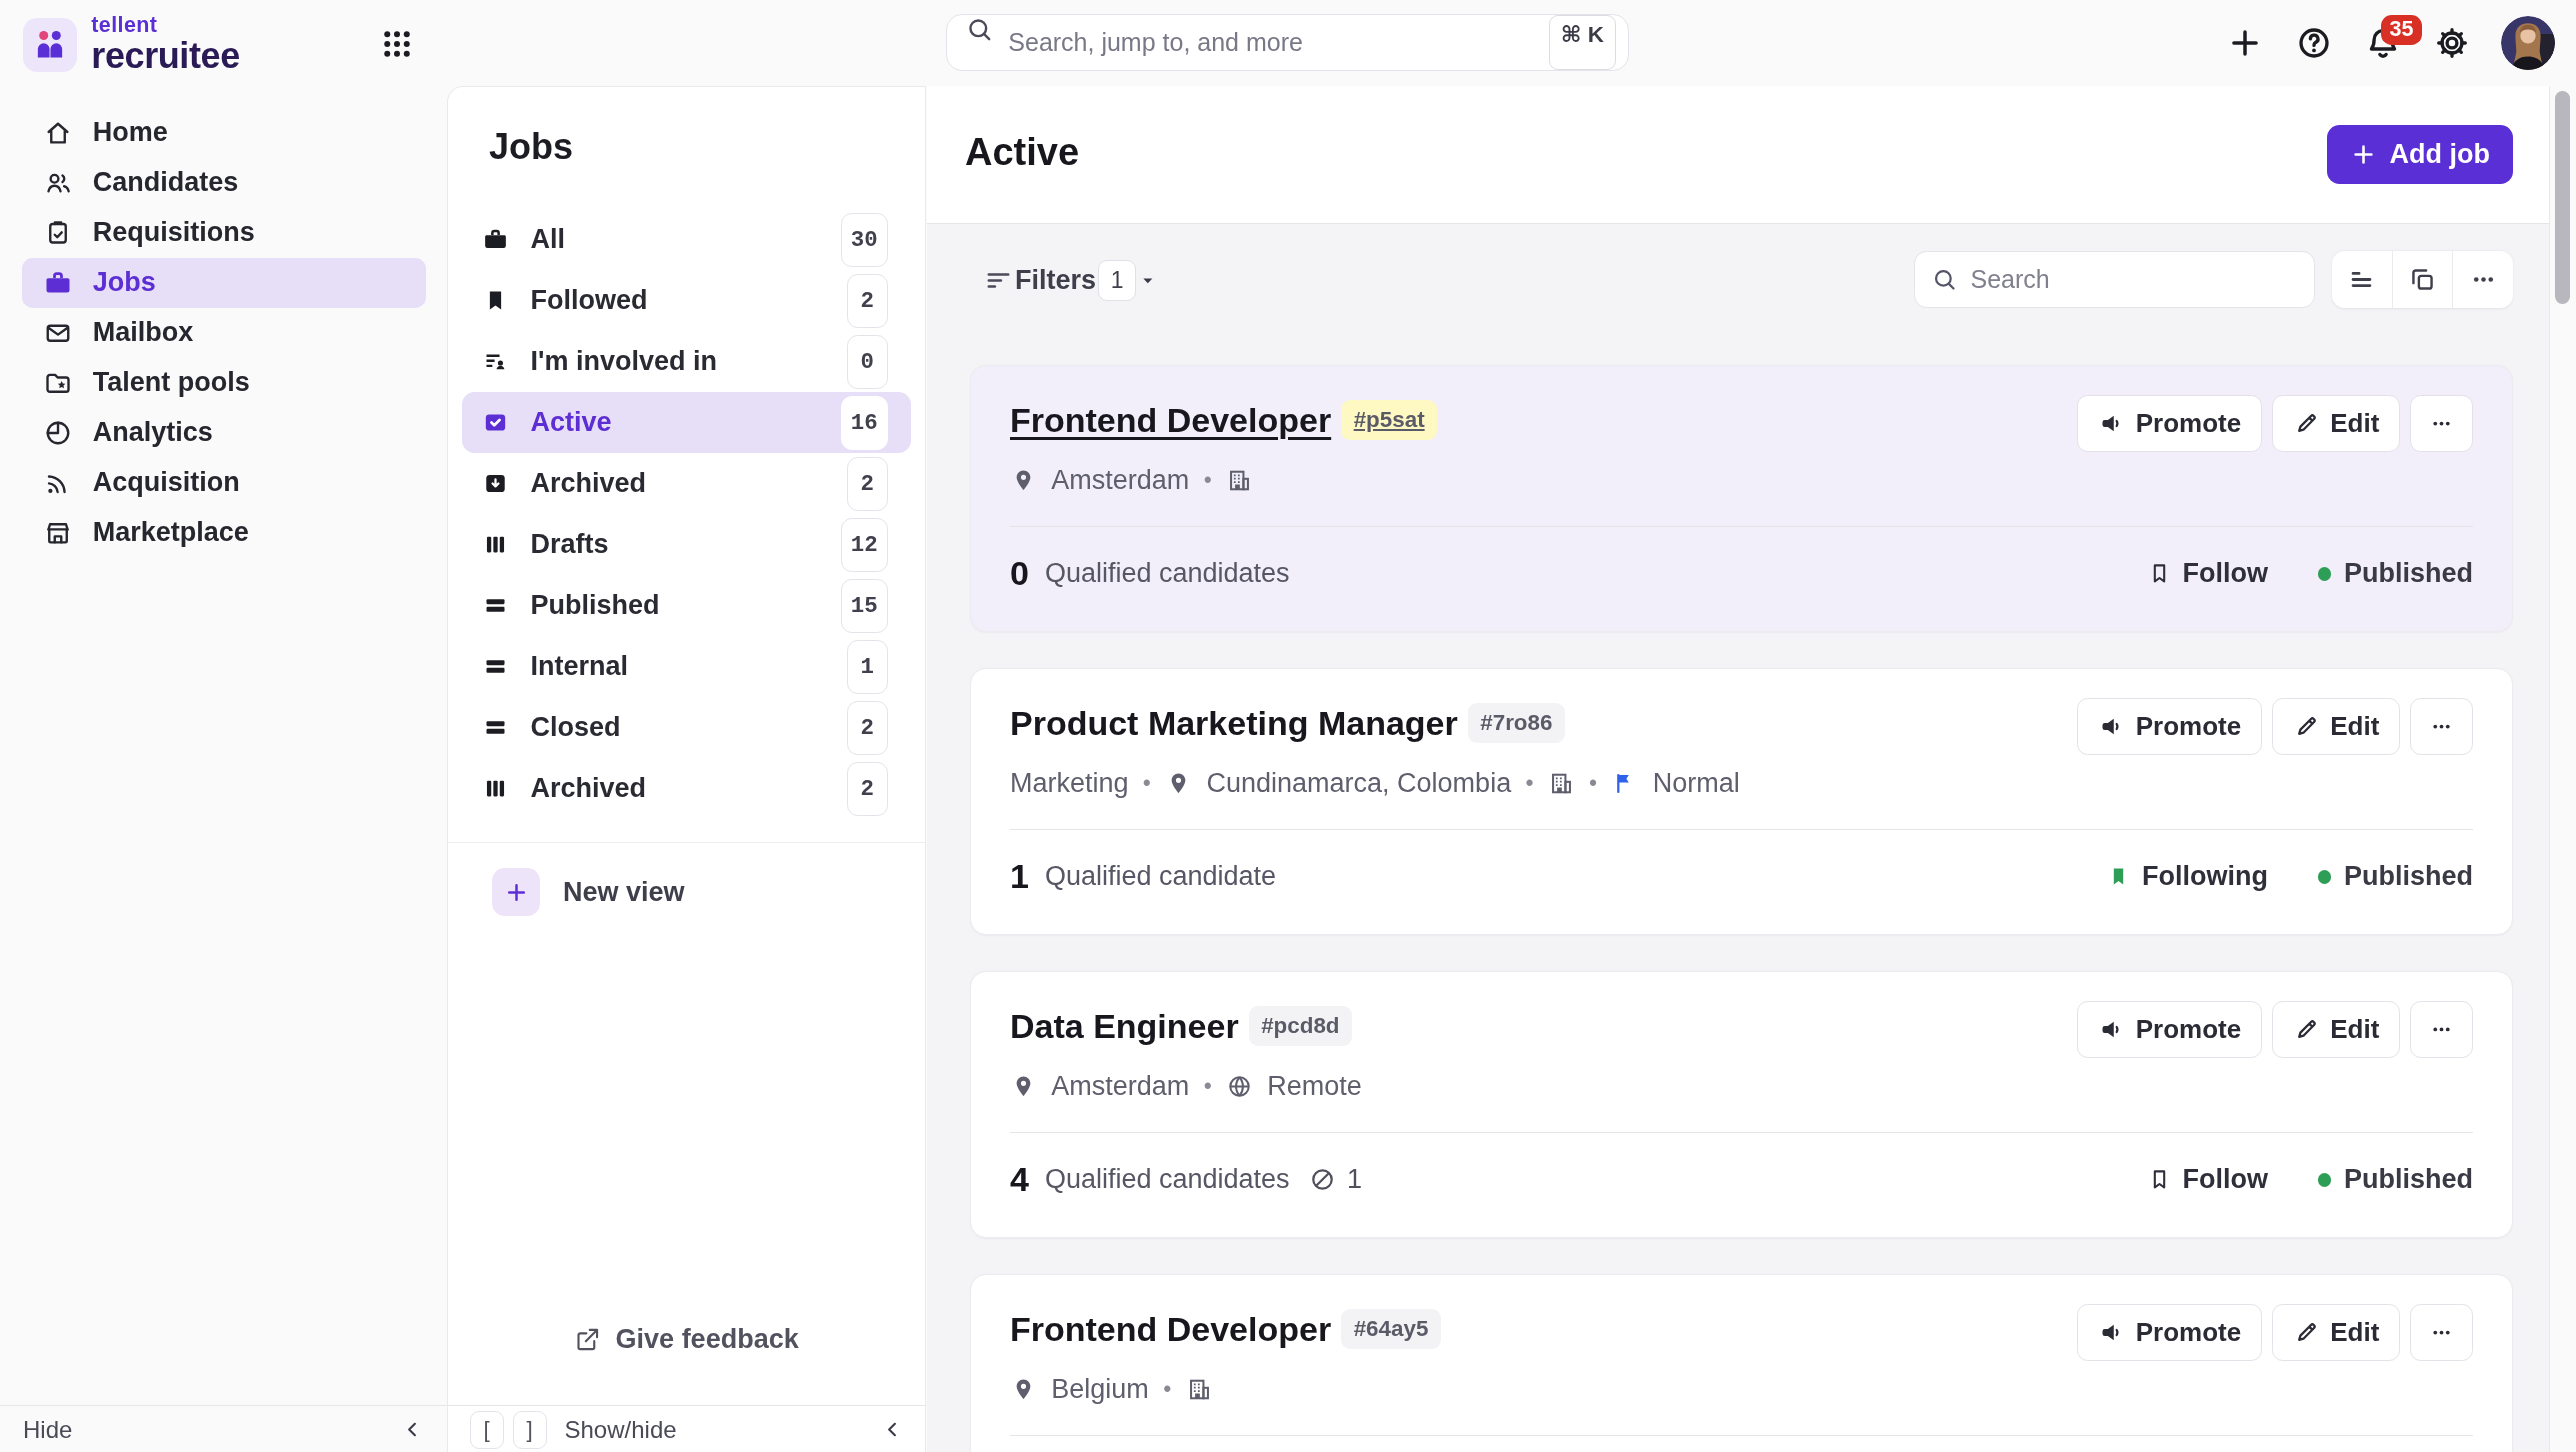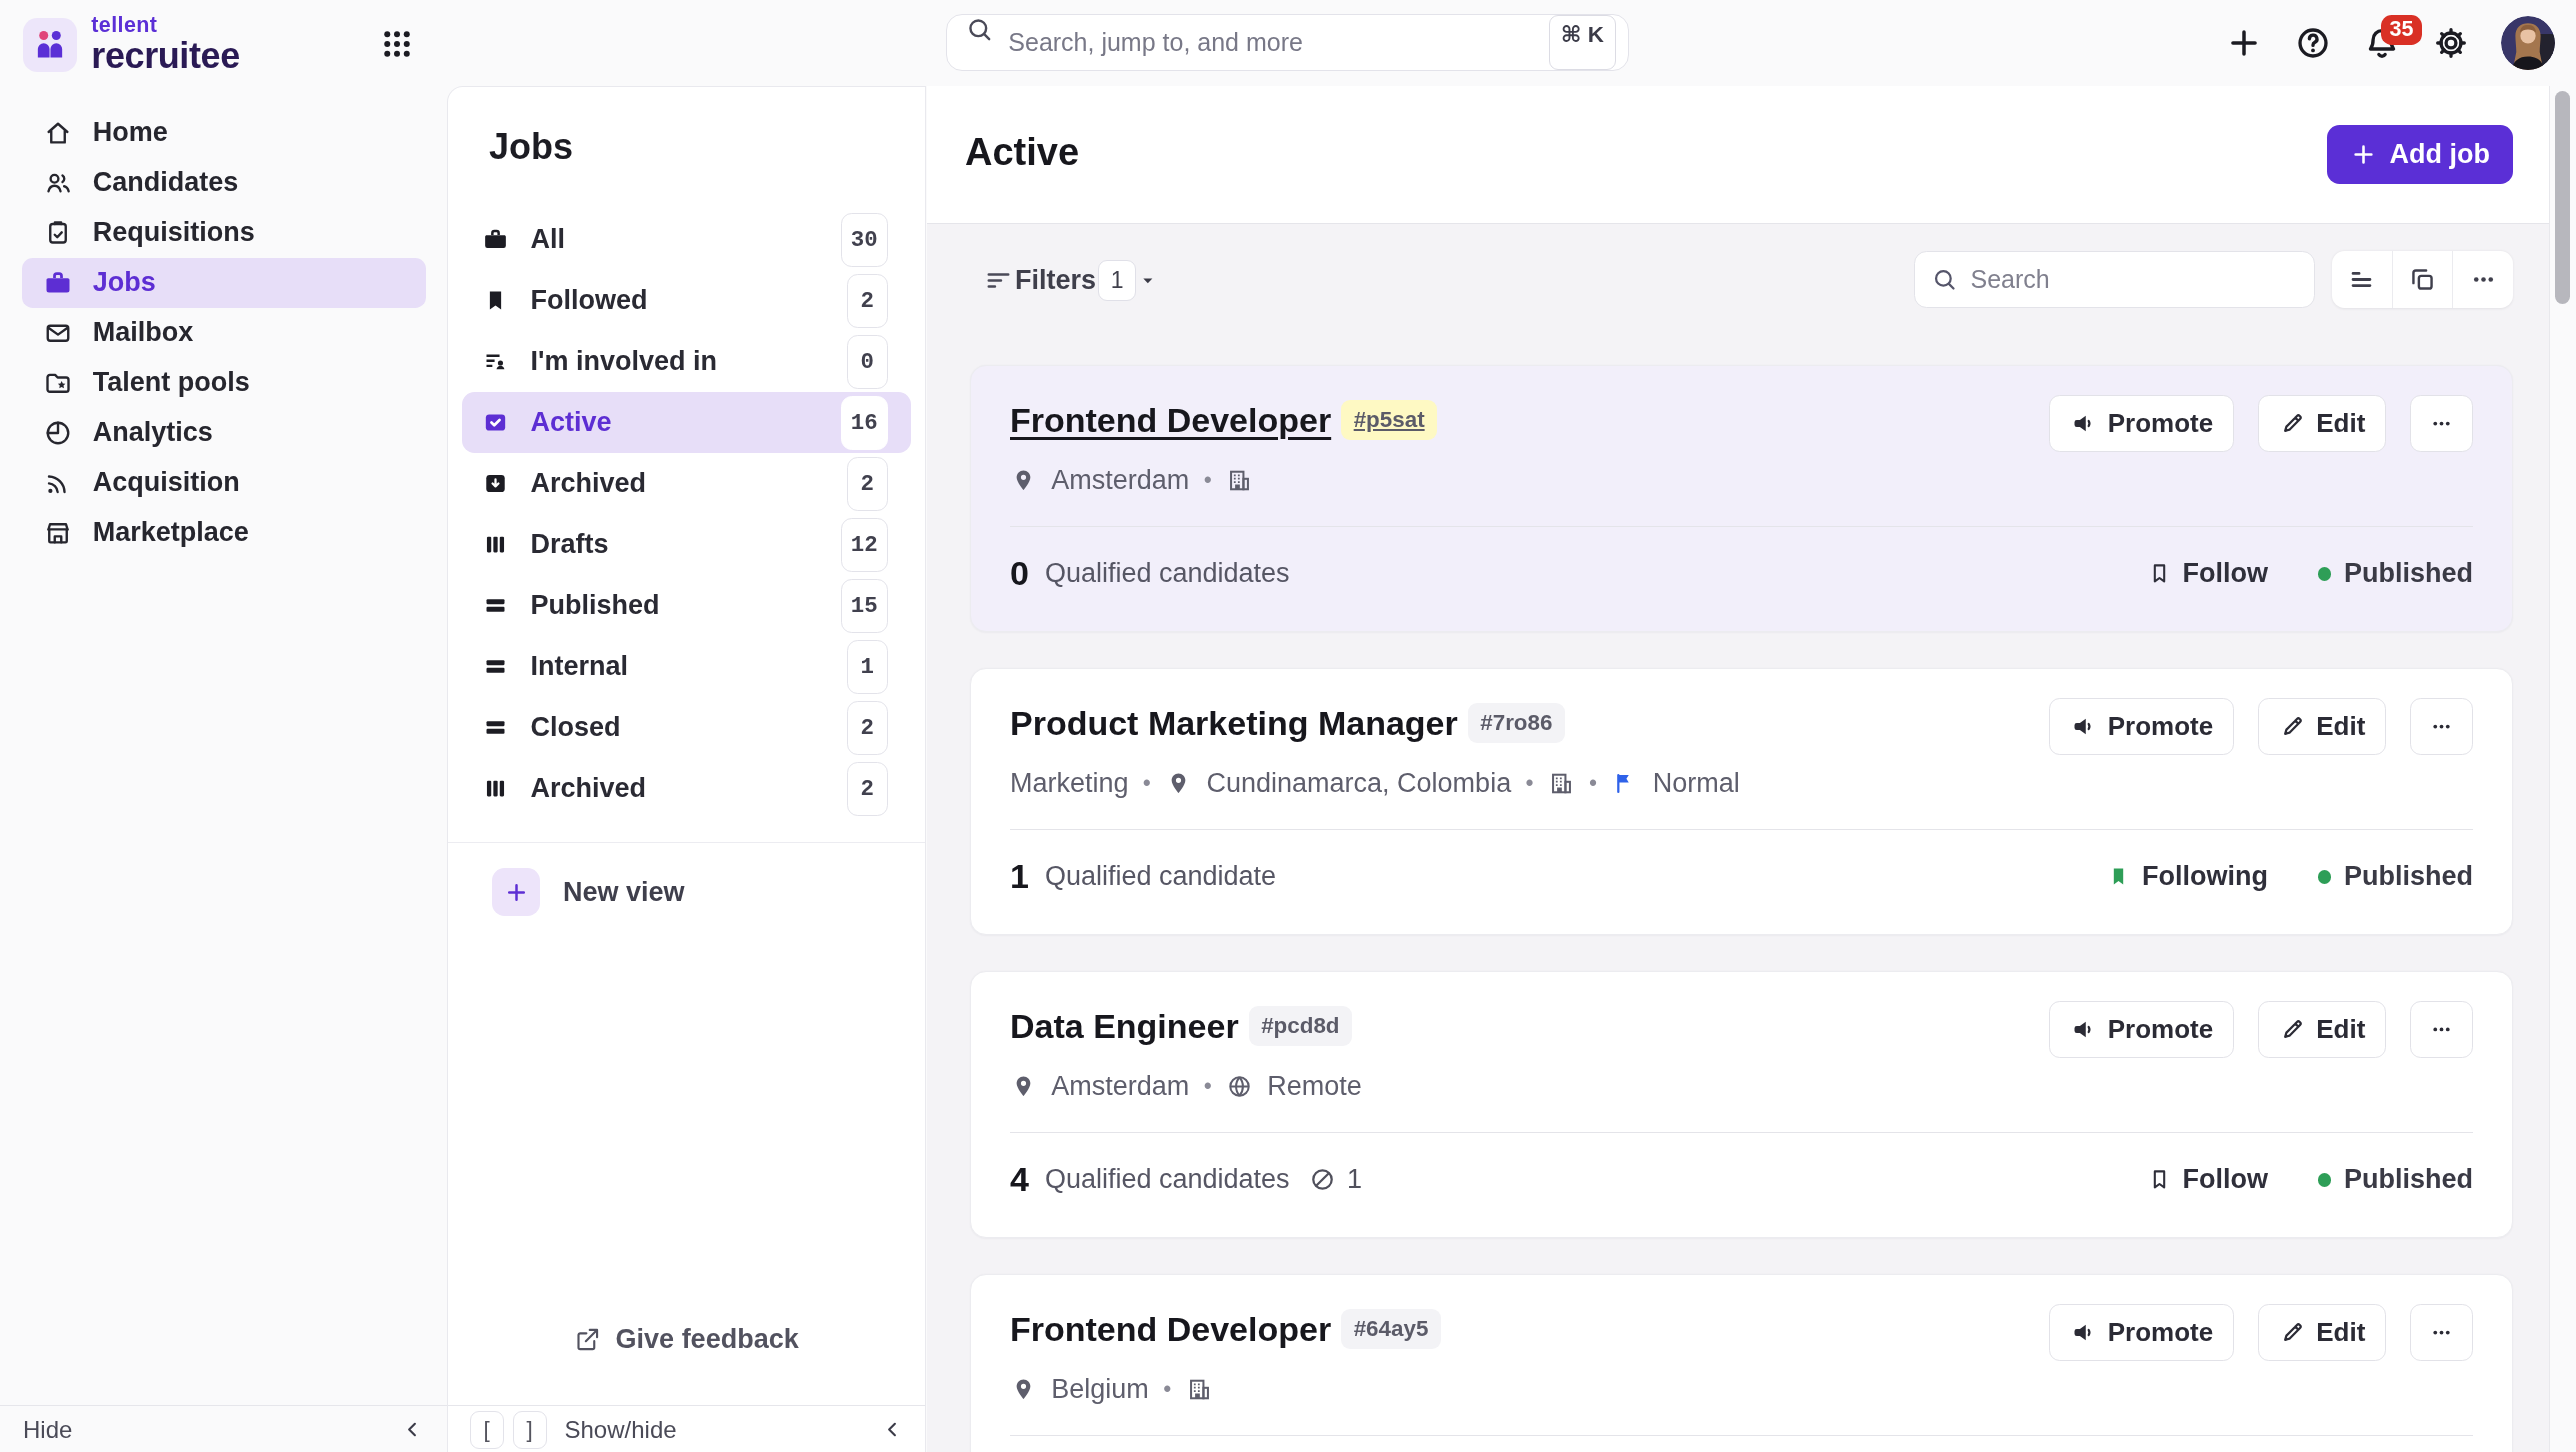--- a/index.html
+++ b/index.html
@@ -17,21 +17,21 @@
   .brand-text { display:flex; flex-direction:column; line-height:1; }
   .brand-company { font-size:21.5px; font-weight:800; color:#5B2FD6; letter-spacing:0.4px; }
   .brand-product { font-size:36px; font-weight:800; color:#2A1A55; margin-top:1.8px; letter-spacing:-0.4px; }
   .apps-btn { position:absolute; left:376px; top:23px; width:41px; height:41px; display:flex; align-items:center; justify-content:center; cursor:pointer; }
   .global-search { position:absolute; left:946px; top:14.3px; width:683px; height:57px; background:#fff;
     border:1.8px solid #E3E3EA; border-radius:16px; display:flex; padding:0 12.5px 0 18px; }
   .global-search input { flex:1; border:none; outline:none; font-size:25px; color:#3C3C49; background:transparent; margin-left:14.3px; font-family:inherit; }
   .global-search input::placeholder { color:#787887; }
   .kbd-badge { border:1.8px solid #DCDCE4; border-radius:9px; padding:4.5px 10.7px; font-size:22.4px; font-weight:600; color:#3C3C49; }
   .top-right { position:absolute; right:21.5px; top:0; height:86px; display:flex; align-items:center; gap:30px; }
-  .icon-btn { position:relative; width:39px; height:39px; display:flex; align-items:center; justify-content:flex-start; cursor:pointer; color:#1B1B22; }
+  .icon-btn { position:relative; width:39px; height:39px; display:flex; align-items:center; justify-content:flex-end; cursor:pointer; color:#1B1B22; }
   .notif-badge { position:absolute; top:-9px; left:18px; background:#D93025; color:#fff; font-size:21.5px; font-weight:700;
     border-radius:10.7px; padding:2.7px 9px; line-height:1.15; }
   .avatar { width:54px; height:54px; border-radius:50%; overflow:hidden; cursor:pointer; }
 
   
   .sidenav { position:absolute; left:0; top:86px; width:447px; height:1318px; padding-top:21.5px; }
   .nav-item { height:50px; margin:0 21.5px; border-radius:10.7px; display:flex; align-items:center; gap:19.7px;
     padding:0 21.5px; cursor:pointer; color:#26262E; }
   .nav-item .nav-label { font-size:27px; font-weight:600; }
   .nav-item.active { background:#E7DEF8; color:#5D2ED3; }
@@ -94,21 +94,21 @@
 
   .cards { margin:55px 63px 0 43px; display:flex; flex-direction:column; gap:36px; }
   .job-card { background:#fff; border-radius:16px; border:0.9px solid #ECECF0; box-shadow:0 0.9px 1.8px rgba(20,20,40,.04);
     position:relative; height:267px; }
   .job-card.hovered { background:#F2EFFA; }
   .card-title-row { display:flex; align-items:center; gap:10px; padding:34px 39px 0; }
   .job-title { font-size:34px; font-weight:700; color:#17171D; cursor:pointer; }
   .job-card.hovered .job-title { text-decoration:underline; text-decoration-thickness:2.7px; text-underline-offset:5.4px; }
   .job-code { background:#F3F3F6; border-radius:9px; padding:7.2px 12.5px; font-size:22.4px; font-weight:700; color:#5B5B68; }
   .job-card.hovered .job-code { background:#fef9c3;text-decoration:underline; }
-  .card-actions { position:absolute; top:29px; right:39px; display:flex; gap:24px; }
+  .card-actions { position:absolute; top:29px; right:39px; display:flex; gap:10px; }
   .card-btn { height:57px; background:#fff; border:1.8px solid #E2E2E8; border-radius:10.7px; display:flex; align-items:center; gap:10.7px;
     padding:0 19.7px; font-size:26px; font-weight:600; color:#2B2B35; cursor:pointer; font-family:inherit; }
   .card-btn.square { width:63px; padding:0; justify-content:center; }
   .card-meta { display:flex; align-items:center; gap:14.3px; padding:0 39px; margin-top:25px; font-size:27px; color:#5E5E6C; }
   .meta-sep { color:#8A8A96; font-size:23px; }
   .meta-icon { color:#5E5E6C; }
   .card-divider { border-top:1.8px solid #E4E4E9; margin:30px 39px 0; }
   .card-bottom { display:flex; align-items:center; padding:27px 39px 0; }
   .q-count { font-size:34px; font-weight:700; color:#17171D; margin-right:16px; }
   .q-label { font-size:27px; color:#565664; }

